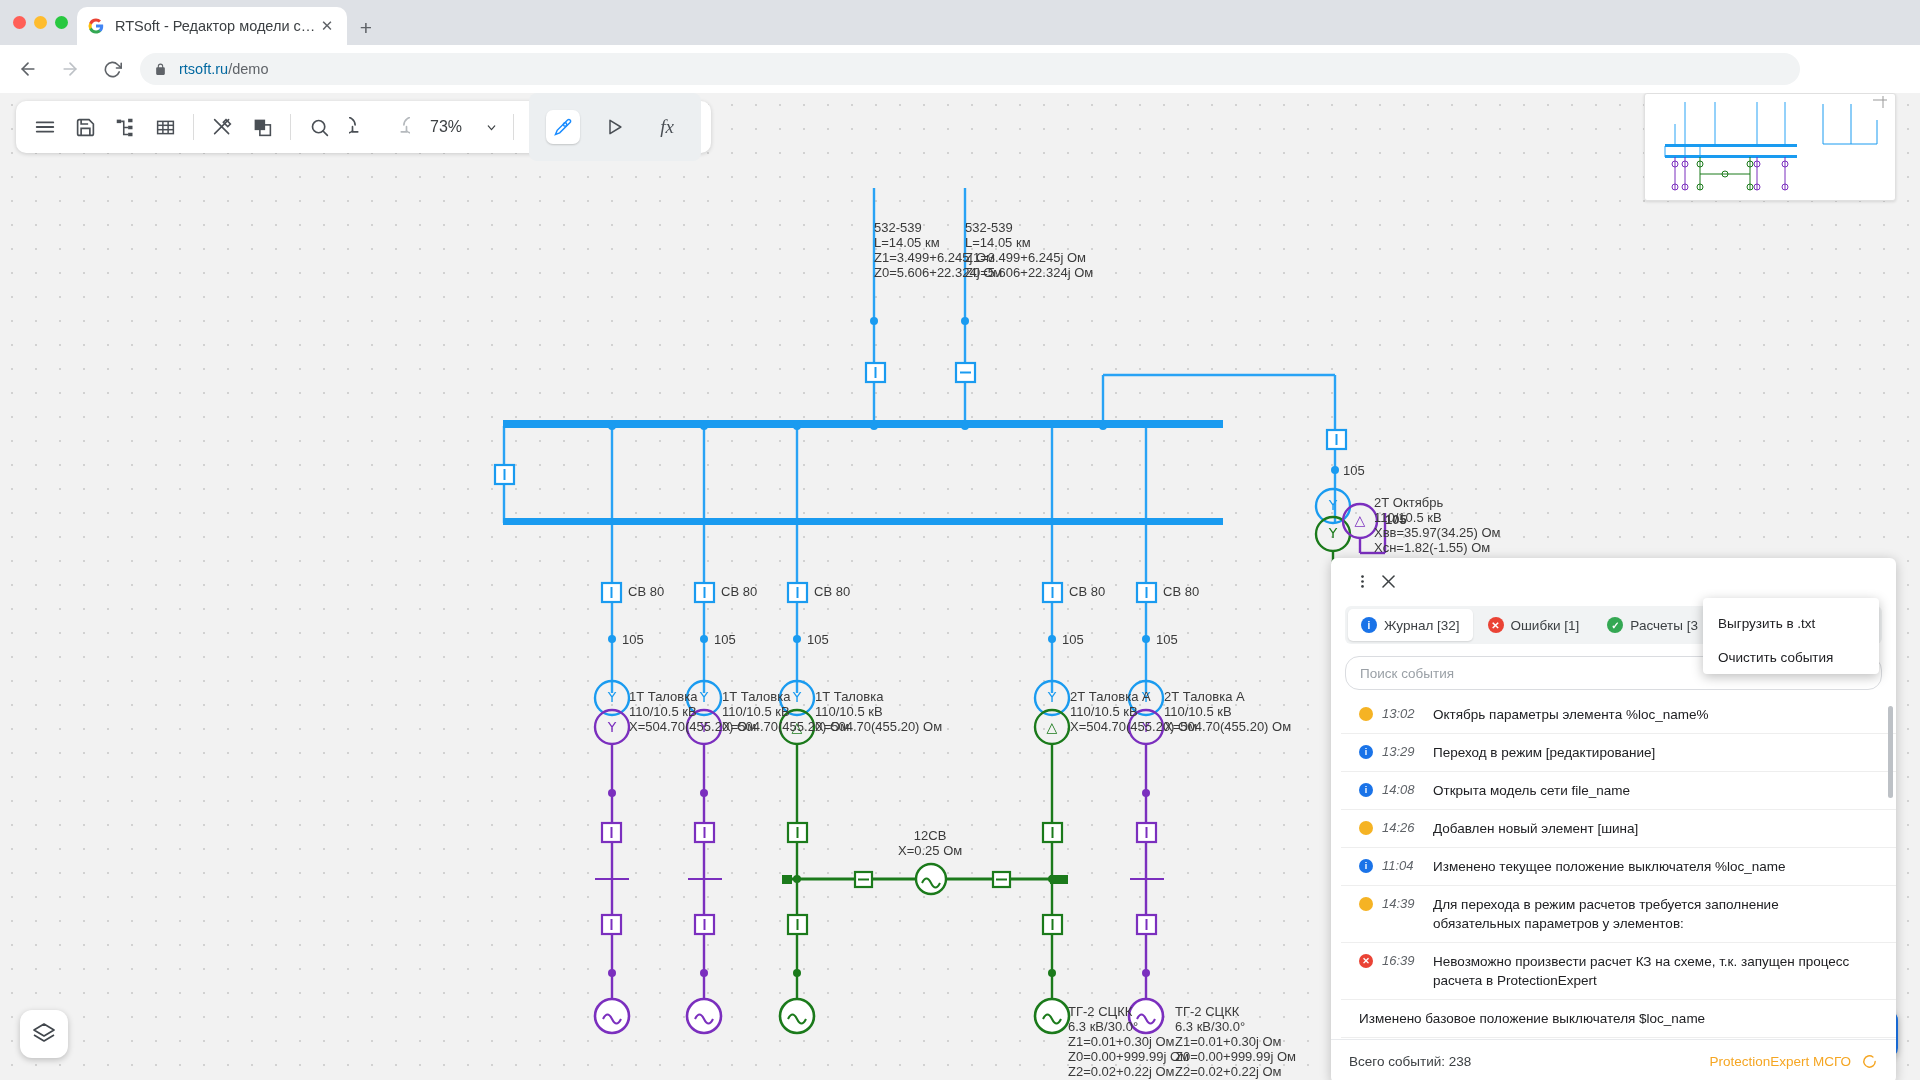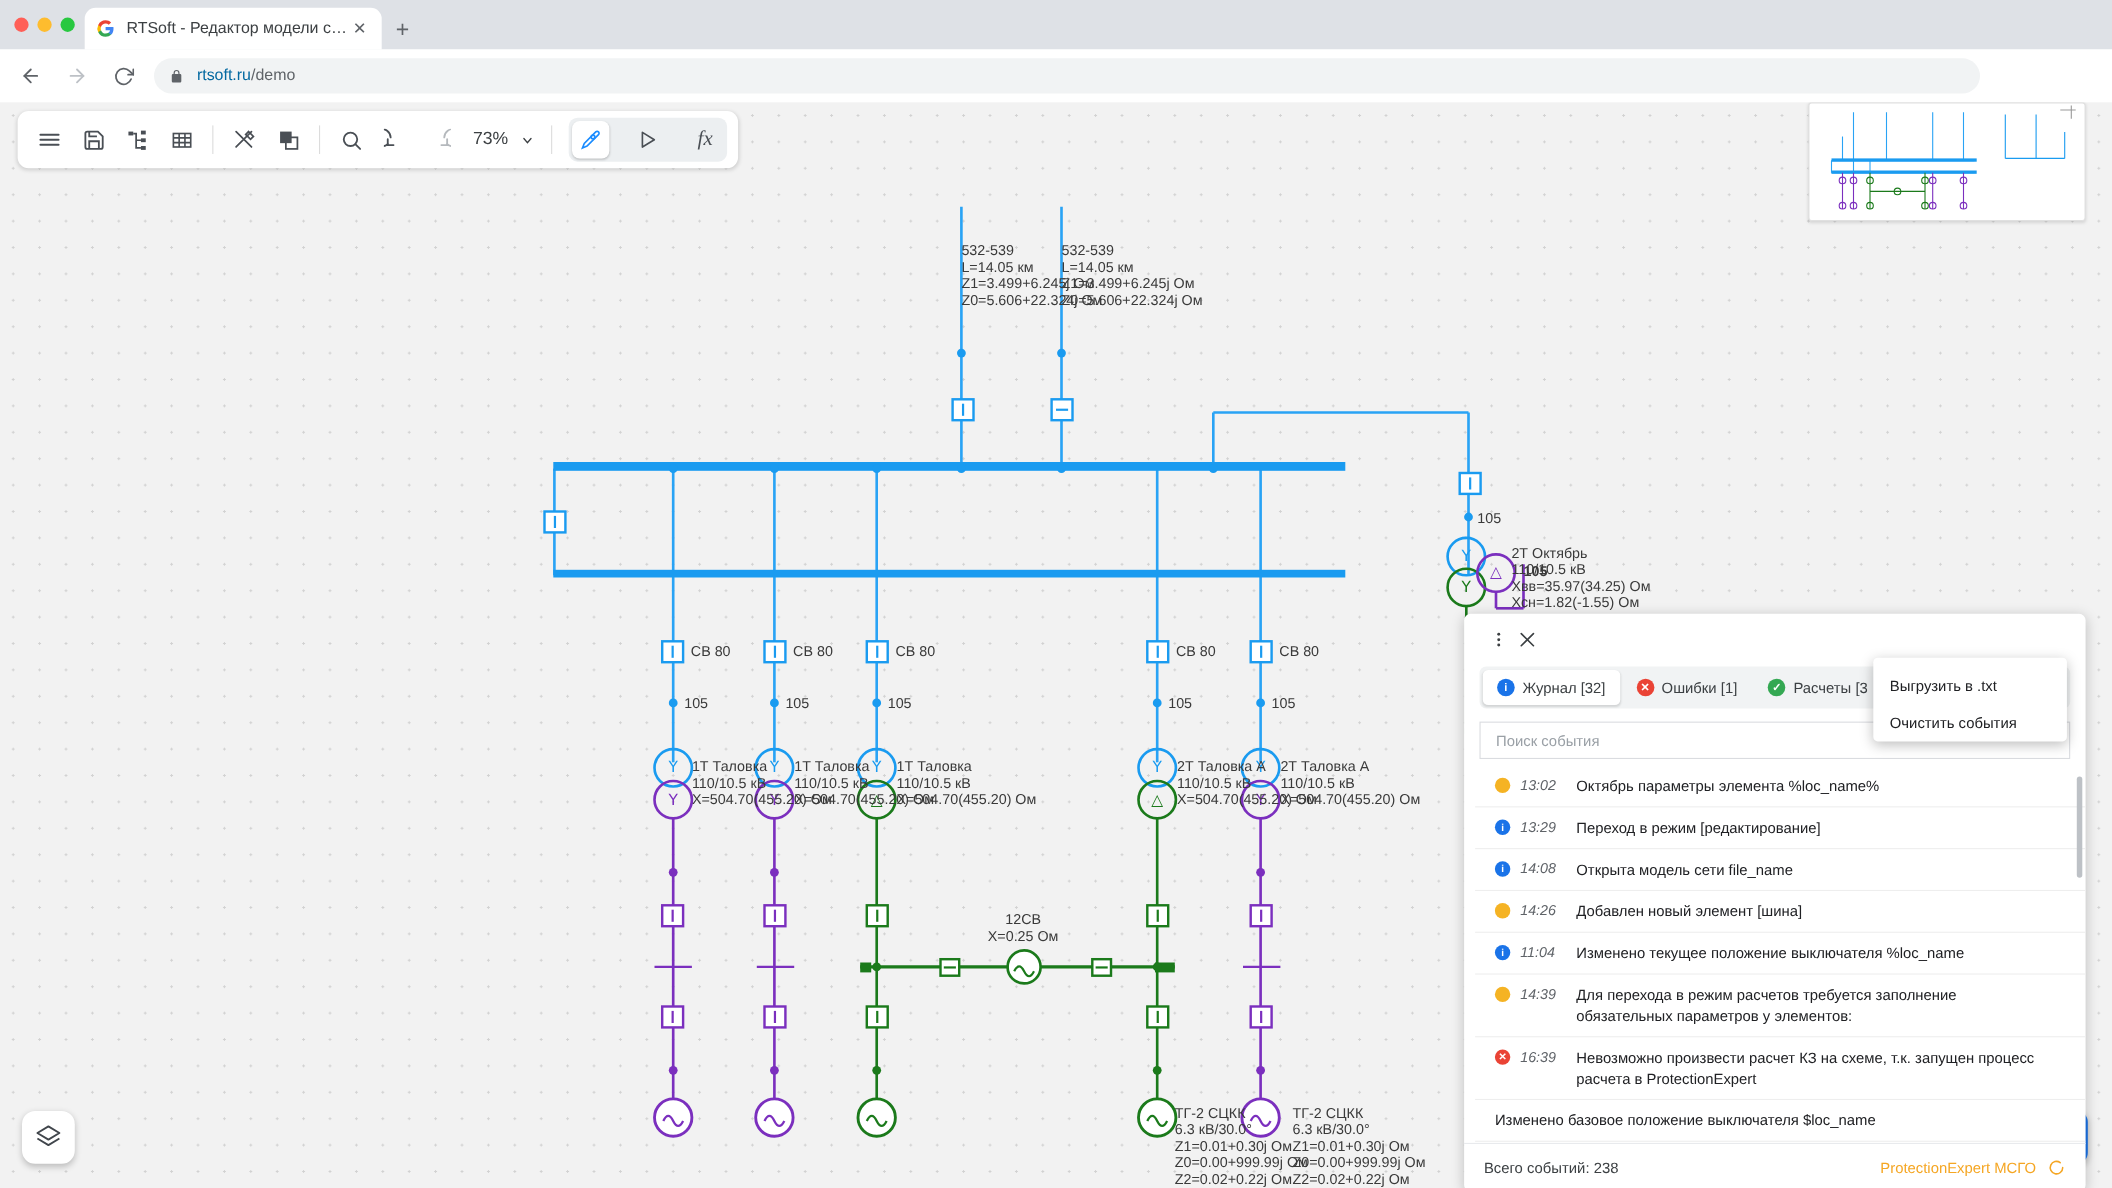--- a/index.html
+++ b/index.html
@@ -82,26 +82,26 @@
     box-shadow: 0 1px 4px rgba(0,0,0,.16);
     display: flex; align-items: center; padding: 0 10px; gap: 2px;
   }
   .tbtn {
     width: 38px; height: 38px; border-radius: 7px;
     display: flex; align-items: center; justify-content: center;
     color: #4a4f55;
   }
   .tsep { width: 1px; height: 26px; background: #dcdcdc; margin: 0 7px; }
   .zoomsel {
-    display: flex; align-items: center; gap: 11px; padding: 0 6px 0 10px;
+    display: flex; align-items: center; gap: 23px; padding: 0 6px 0 10px;
     font-size: 16px; color: #3c4043; height: 34px;
   }
   .modegroup {
     display: flex; align-items: flex-start; gap: 18px; margin-left: 6px;
-    background: #eceff1; border-radius: 8px; padding: 3px;
+    background: #eceff1; border-radius: 8px; padding: 17px;
   }
   .modegroup .tbtn { width: 34px; height: 34px; }
   .modegroup .tbtn.active { background: #ffffff; color: #1a8cff; box-shadow: 0 1px 2px rgba(0,0,0,.18); }
 
   
   .minimap {
     position: absolute; right: 24px; top: 0px; width: 252px; height: 108px;
     background: #ffffff; border: 1px solid #e0e0e0; border-radius: 3px;
     box-shadow: 0 1px 3px rgba(0,0,0,.12);
   }
@@ -149,21 +149,21 @@
     height: 32px; border-radius: 5px; display: flex; align-items: center;
     gap: 7px; padding: 0 13px; font-size: 13.5px; color: #3c4043; white-space: nowrap;
   }
   .ip-tab.active { background: #ffffff; box-shadow: 0 1px 2px rgba(0,0,0,.13); }
   .tdot { width: 16px; height: 16px; border-radius: 50%; flex: 0 0 16px;
           display: flex; align-items: center; justify-content: center;
           color: #fff; font-size: 10px; font-weight: 700; }
 
   .ip-search {
     margin: 12px 14px 0 14px; height: 34px; border: 1px solid #dadce0;
-    border-radius: 0; display: flex; align-items: center; padding: 0 12px;
+    border-radius: 14px; display: flex; align-items: center; padding: 0 12px;
   }
   .ip-search input {
     border: none; outline: none; width: 100%; font-size: 13.5px;
     color: #3c4043; background: transparent; font-family: "Liberation Sans", sans-serif;
   }
   .ip-search input::placeholder { color: #9aa0a6; }
 
   .ip-list { flex: 1 1 auto; overflow-y: auto; margin-top: 6px; position: relative; }
   .ev { display: flex; align-items: flex-start; gap: 9px; padding: 9px 18px 9px 18px;
         border-bottom: 1px solid #eeeeee; margin-left: 10px; }

